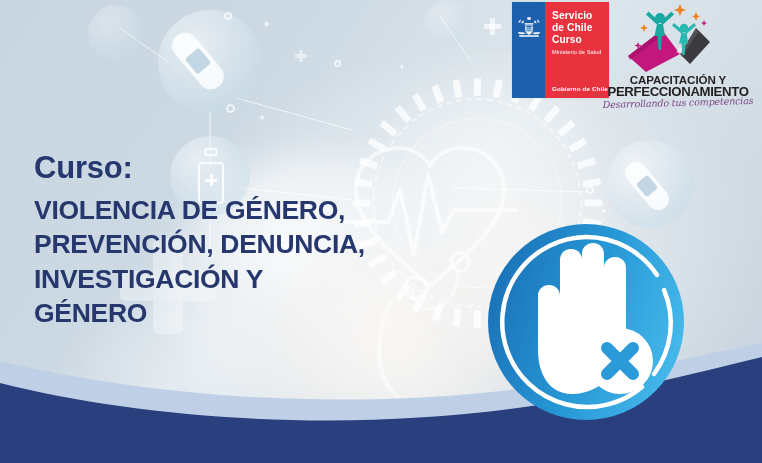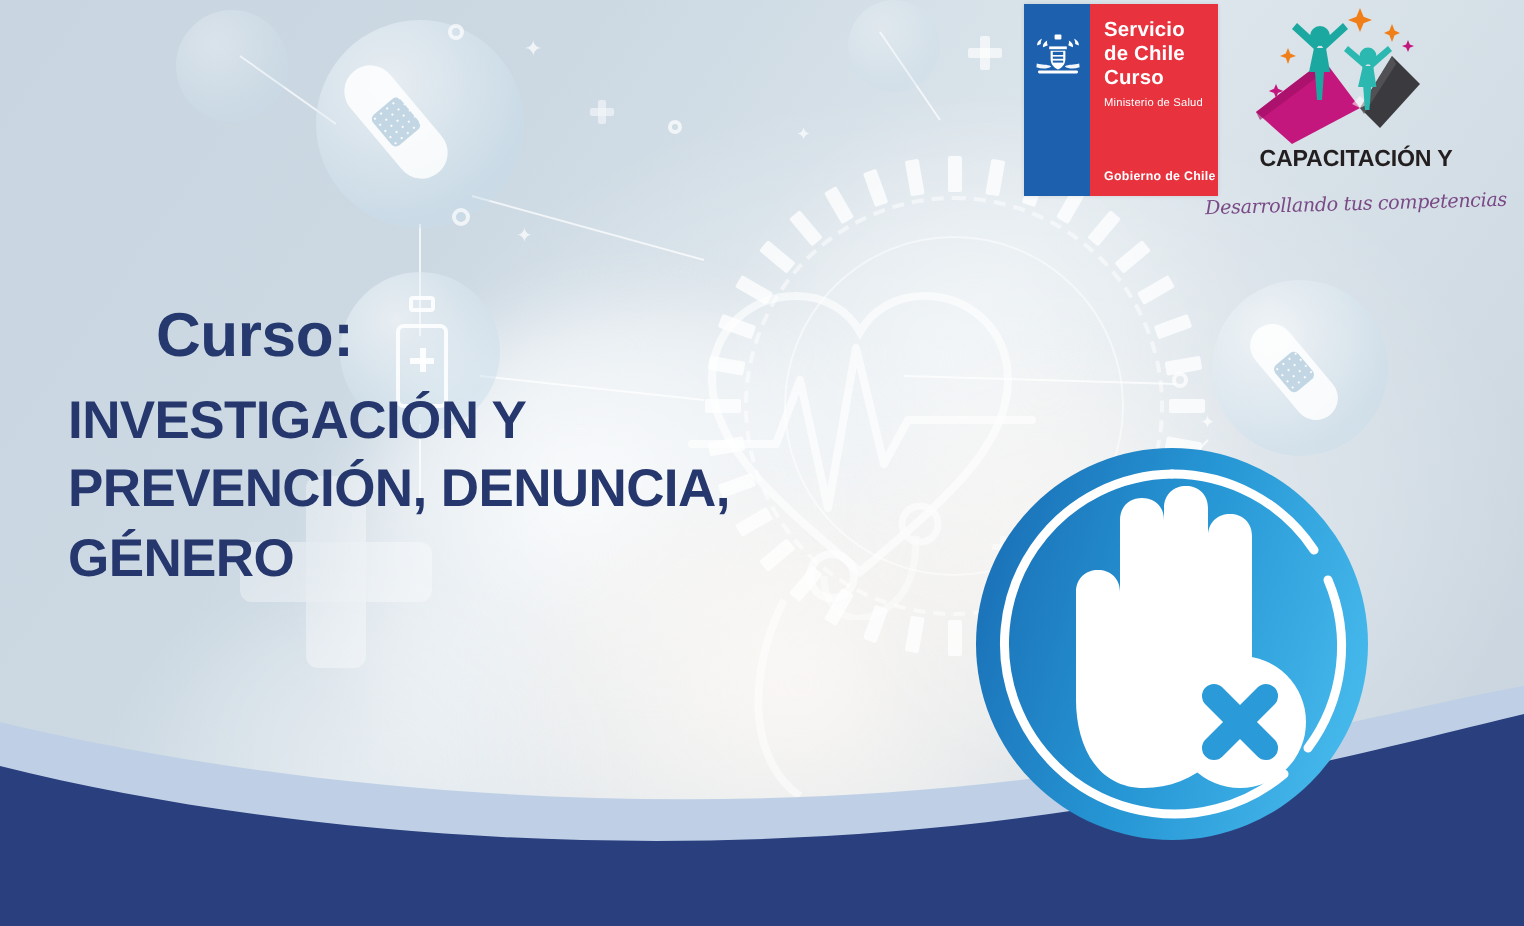--- a/index.html
+++ b/index.html
@@ -78,21 +78,20 @@
   .minicircle { position:absolute; border-radius:50%; border:2px solid rgba(255,255,255,.7); }
 
   
   .waves { position:absolute; left:0; bottom:0; width:762px; height:120px; }
 
   
   #headline { position:absolute; left:34px; top:152px; z-index:6; }
   .curso {
     font-size:31px; font-weight:bold; color:#26396f; line-height:1.06;
     letter-spacing:-.2px;
-    margin-left:44px;
   }
   .course-title {
     margin-top:8px;
     font-size:26.5px; font-weight:bold; color:#25376d;
     line-height:1.3; letter-spacing:-.3px;
     max-width:430px;
   }
   .course-title .ln { display:block; white-space:nowrap; }
 
   
@@ -254,22 +253,23 @@
   <div class="sparkle" style="left:600px;top:206px;font-size:9px;">✦</div>
 
   <svg class="waves" viewBox="0 0 762 120" preserveAspectRatio="none">
     <path d="M0 18 C150 54 360 72 560 40 C650 26 716 8 762 0 L762 120 L0 120 Z" fill="#bfd0e6"></path>
     <path d="M0 40 C160 80 380 92 574 56 C660 40 720 24 762 14 L762 120 L0 120 Z" fill="#2a3f7e"></path>
   </svg>
 
   <div id="headline">
     <div class="curso">Curso:</div>
     <div class="course-title">
+      <span class="ln">VIOLENCIA DE GÉNERO,</span>
+      <span class="ln">PREVENCIÓN, DENUNCIA,</span>
       <span class="ln">INVESTIGACIÓN Y</span>
-      <span class="ln">PREVENCIÓN, DENUNCIA,</span>
       <span class="ln">GÉNERO</span>
     </div>
   </div>
 
   <div id="logos">
 
     <div class="minsal">
       <div class="left">
         <svg width="26" height="26" viewBox="0 0 26 26">
           <g fill="#ffffff">
@@ -325,20 +325,21 @@
           <path d="M68.4 32 L78 23.5 L76 21 L66 29.5 Z"></path>
         </g>
 
         <path d="M62 2 l1.8 4.4 L68 8 l-4.2 1.6 L62 14 l-1.8 -4.4 L56 8 l4.2 -1.6 Z" fill="#f07f1a"></path>
         <path d="M78 10 l1.3 3.2 L82 14.5 l-2.7 1.1 L78 19 l-1.3 -3.4 L74 14.5 l2.7 -1.3 Z" fill="#f07f1a"></path>
         <path d="M26 22 l1.1 2.7 L30 26 l-2.9 1 L26 30 l-1.1 -3 L22 26 l2.9 -1.3 Z" fill="#f07f1a"></path>
         <path d="M20 40 l1 2.4 L23.6 43.5 l-2.6 1 L20 47 l-1 -2.5 L16.4 43.5 l2.6 -1.1 Z" fill="#c3177e"></path>
         <path d="M86 18 l.9 2.2 L89 21 l-2.1 .9 L86 24 l-.9 -2.1 L83 21 l2.1 -.8 Z" fill="#c3177e"></path>
       </svg>
       <div class="cap-l1">CAPACITACIÓN Y</div>
+      <div class="cap-l2">PERFECCIONAMIENTO</div>
       <div class="cap-l3">Desarrollando tus competencias</div>
     </div>
   </div>
 
   <svg id="badge" viewBox="0 0 200 200">
     <defs>
       <linearGradient id="badgeGrad" x1="0" y1="0.35" x2="1" y2="0.65">
         <stop offset="0%" stop-color="#1b72b8"></stop>
         <stop offset="48%" stop-color="#2696d4"></stop>
         <stop offset="100%" stop-color="#46b9ec"></stop>

